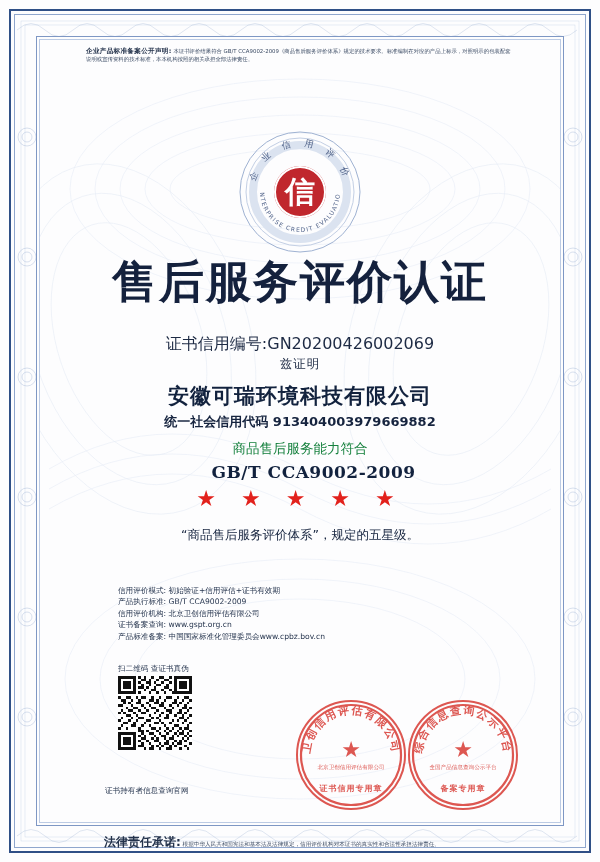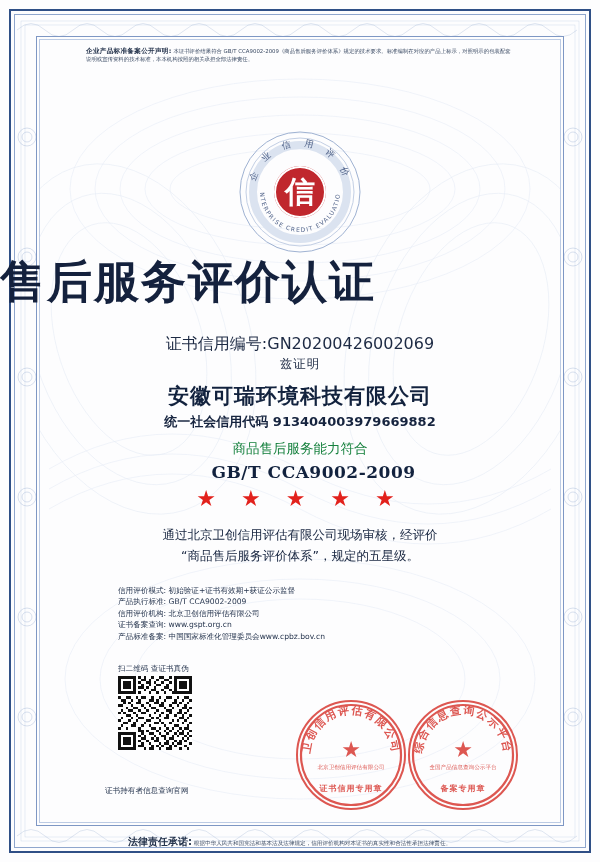--- a/index.html
+++ b/index.html
@@ -64,20 +64,21 @@
     color:#fff;
     display:flex;align-items:center;justify-content:center;
     font-size:30px;font-weight:bold;
     font-family:"DejaVu Serif","Liberation Serif",serif;
     box-shadow:0 0 0 2px #fff inset;
   }
   .emblem svg{position:absolute;left:0;top:0;}
   
   .title{
     position:absolute;left:0;right:0;top:252px;
+    text-align:center;
     font-family:"DejaVu Serif","Liberation Serif",serif;
     font-weight:bold;
     font-size:45px;
     letter-spacing:2px;
     color:#14213d;
   }
   .certno{
     position:absolute;left:0;right:0;top:334px;
     text-align:center;font-size:16px;color:#1d2a44;
   }
@@ -151,21 +152,21 @@
   .seal .midtext{
     position:absolute;left:0;right:0;top:62px;
     text-align:center;font-size:5.6px;line-height:7.5px;
   }
   .seal svg{position:absolute;left:0;top:0;}
   
   .bottomnote{
     position:absolute;left:104px;top:838px;width:400px;
     font-size:5.6px;line-height:8px;color:#3a4a63;
   }
-  .bottomnote b{font-size:10px;color:#23324b;margin-left:24px;}
+  .bottomnote b{font-size:12px;color:#23324b;}
 </style>
 </head>
 <body>
 
 <div class="cert">
 
   <div class="frame-outer"></div>
   <div class="frame-mid"></div>
 
   <div class="frame-guilloche">
@@ -265,26 +266,25 @@
   <div class="title">售后服务评价认证</div>
   <div class="certno">证书信用编号:GN20200426002069</div>
   <div class="hereby">兹证明</div>
   <div class="company">安徽可瑞环境科技有限公司</div>
   <div class="usci">统一社会信用代码  913404003979669882</div>
   <div class="scope">商品售后服务能力符合</div>
   <div class="standard">GB/T CCA9002-2009</div>
   <div class="stars">★ ★ ★ ★ ★</div>
 
   <div class="desc">
-    <div>通过北京卫创信用评估有限公司现场审核，经评价</div>
     <div>“商品售后服务评价体系”，规定的五星级。</div>
   </div>
 
   <div class="details">
-    <div>信用评价模式: 初始验证+证书有效期+获证公示监督</div>
+    <div>信用评价模式: 初始验证+信用评估+证书有效期</div>
     <div>产品执行标准: GB/T CCA9002-2009</div>
     <div>信用评价机构: 北京卫创信用评估有限公司</div>
     <div>证书备案查询: www.gspt.org.cn</div>
     <div>产品标准备案: 中国国家标准化管理委员会www.cpbz.bov.cn</div>
   </div>
 
   <div class="qrlabel">扫二维码  查证书真伪</div>
   <div class="qr">
     <svg width="74" height="74" viewBox="0 0 29 29" shape-rendering="crispEdges">
       <rect width="29" height="29" fill="#fff"></rect>

